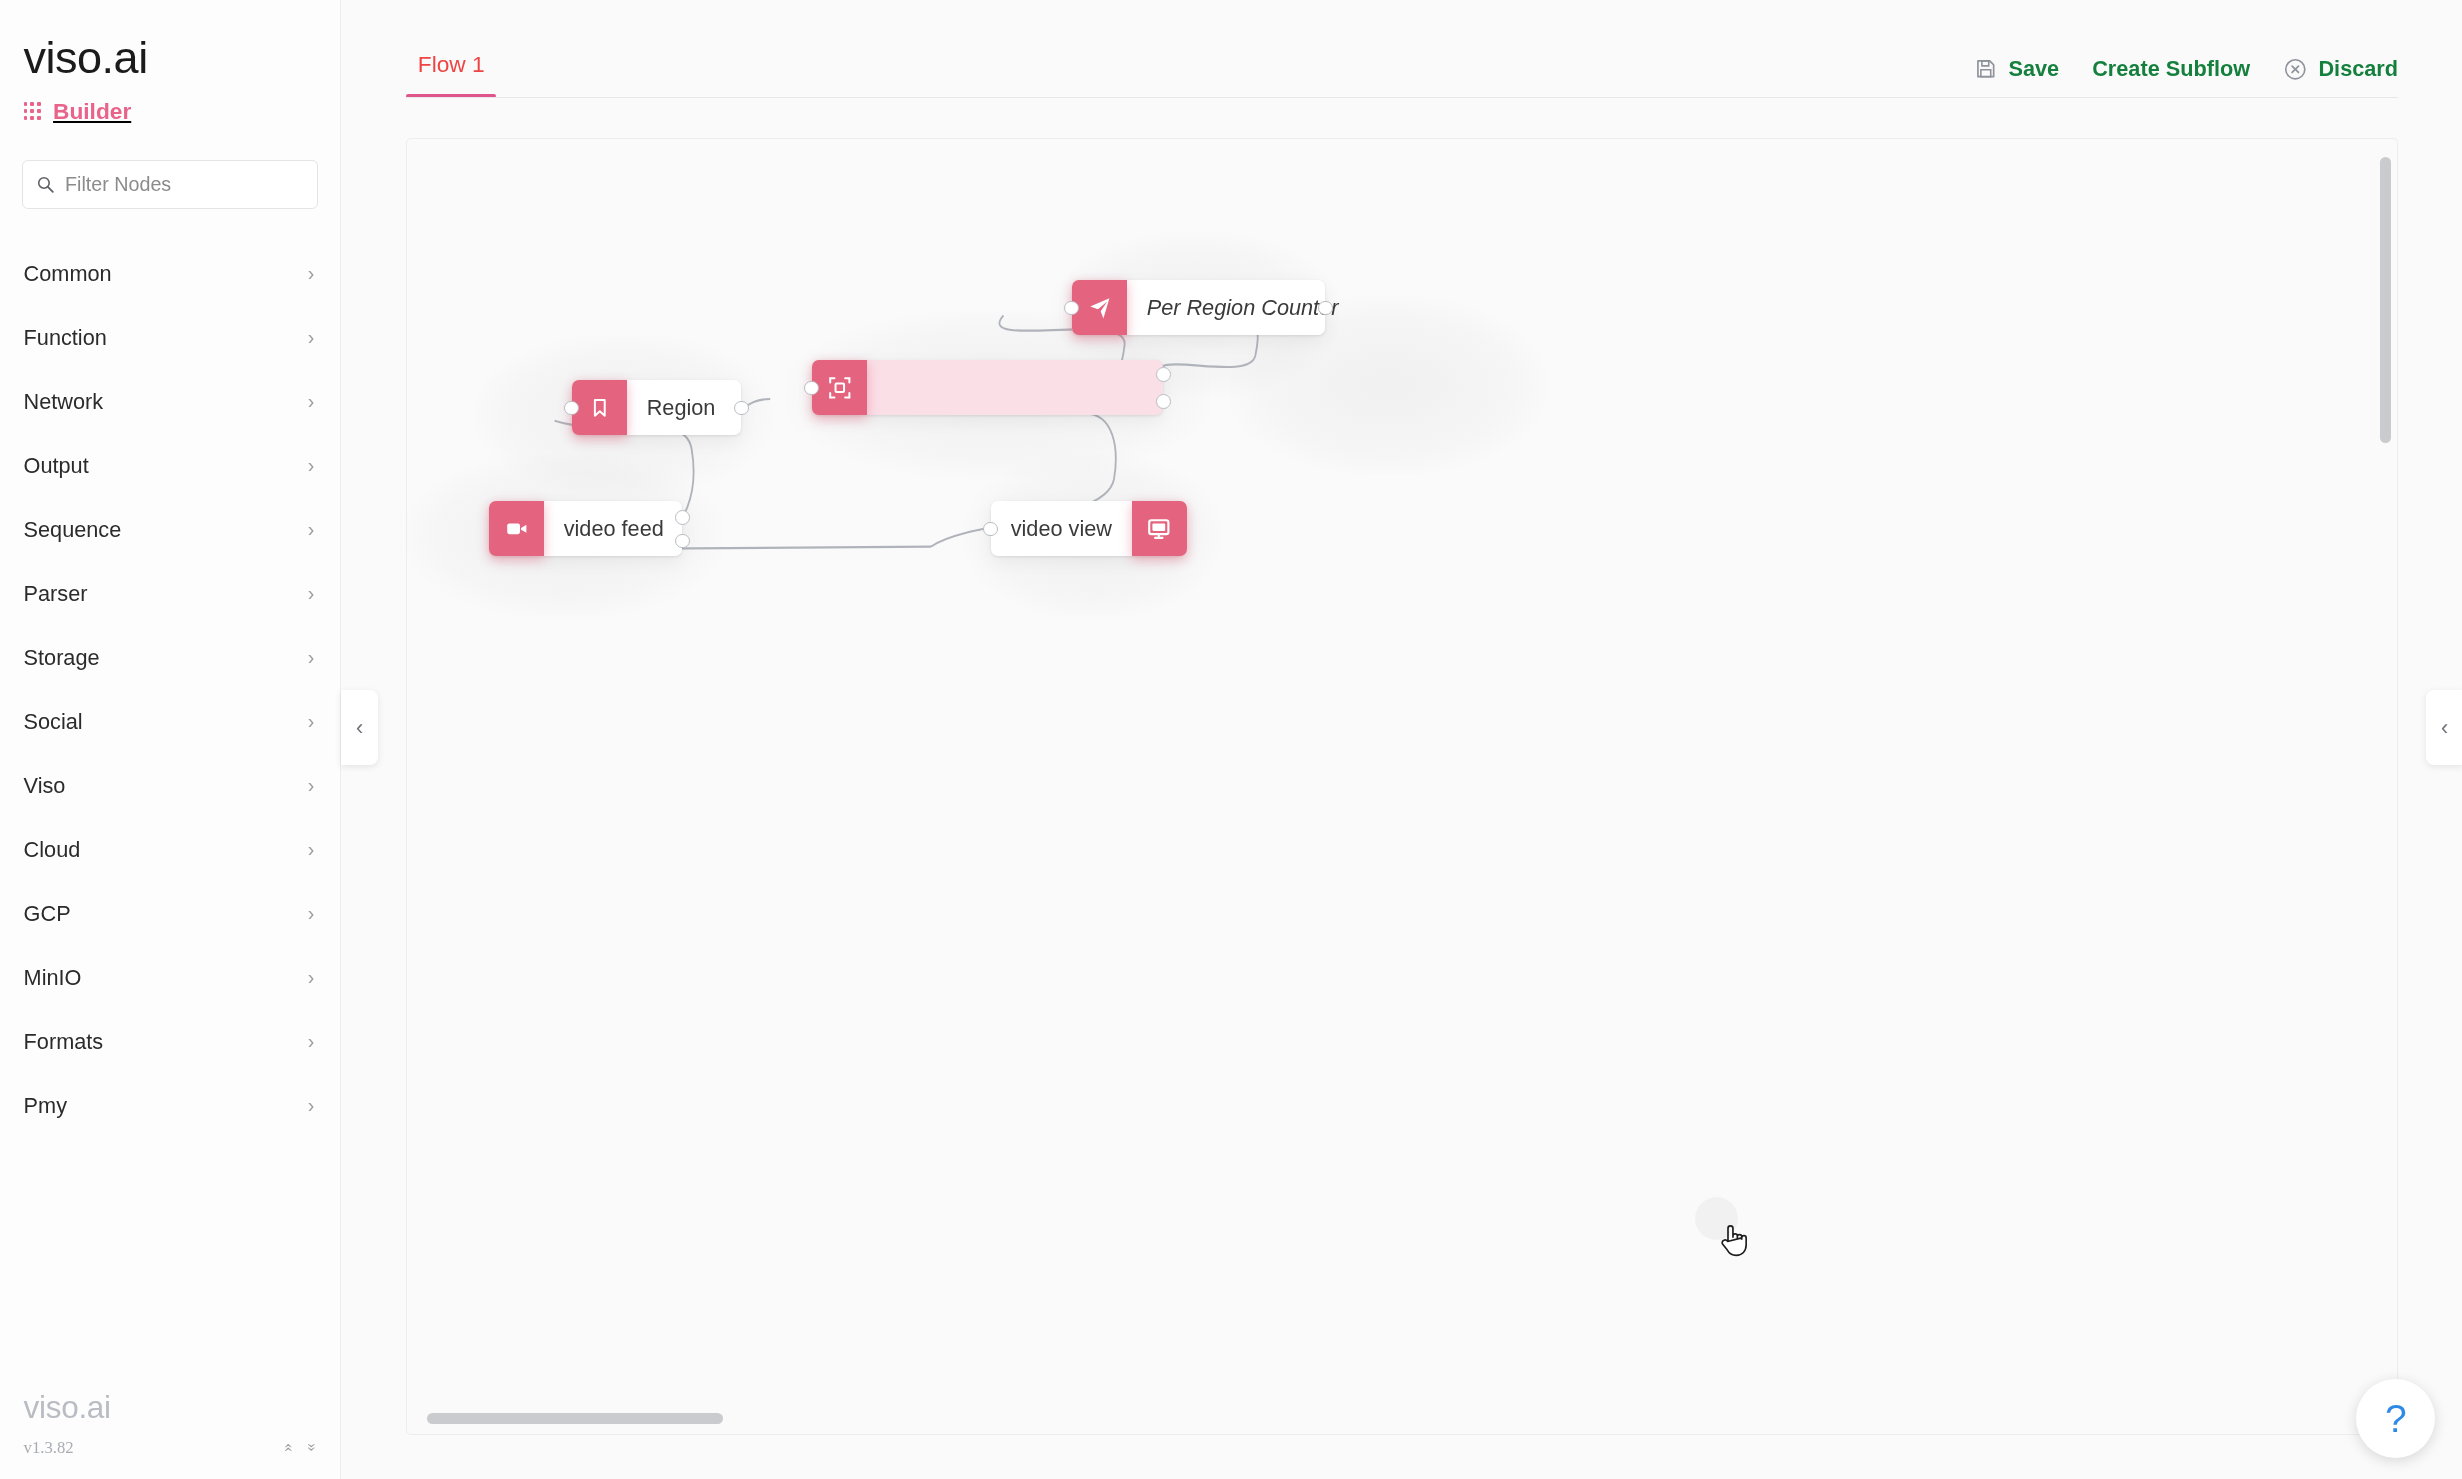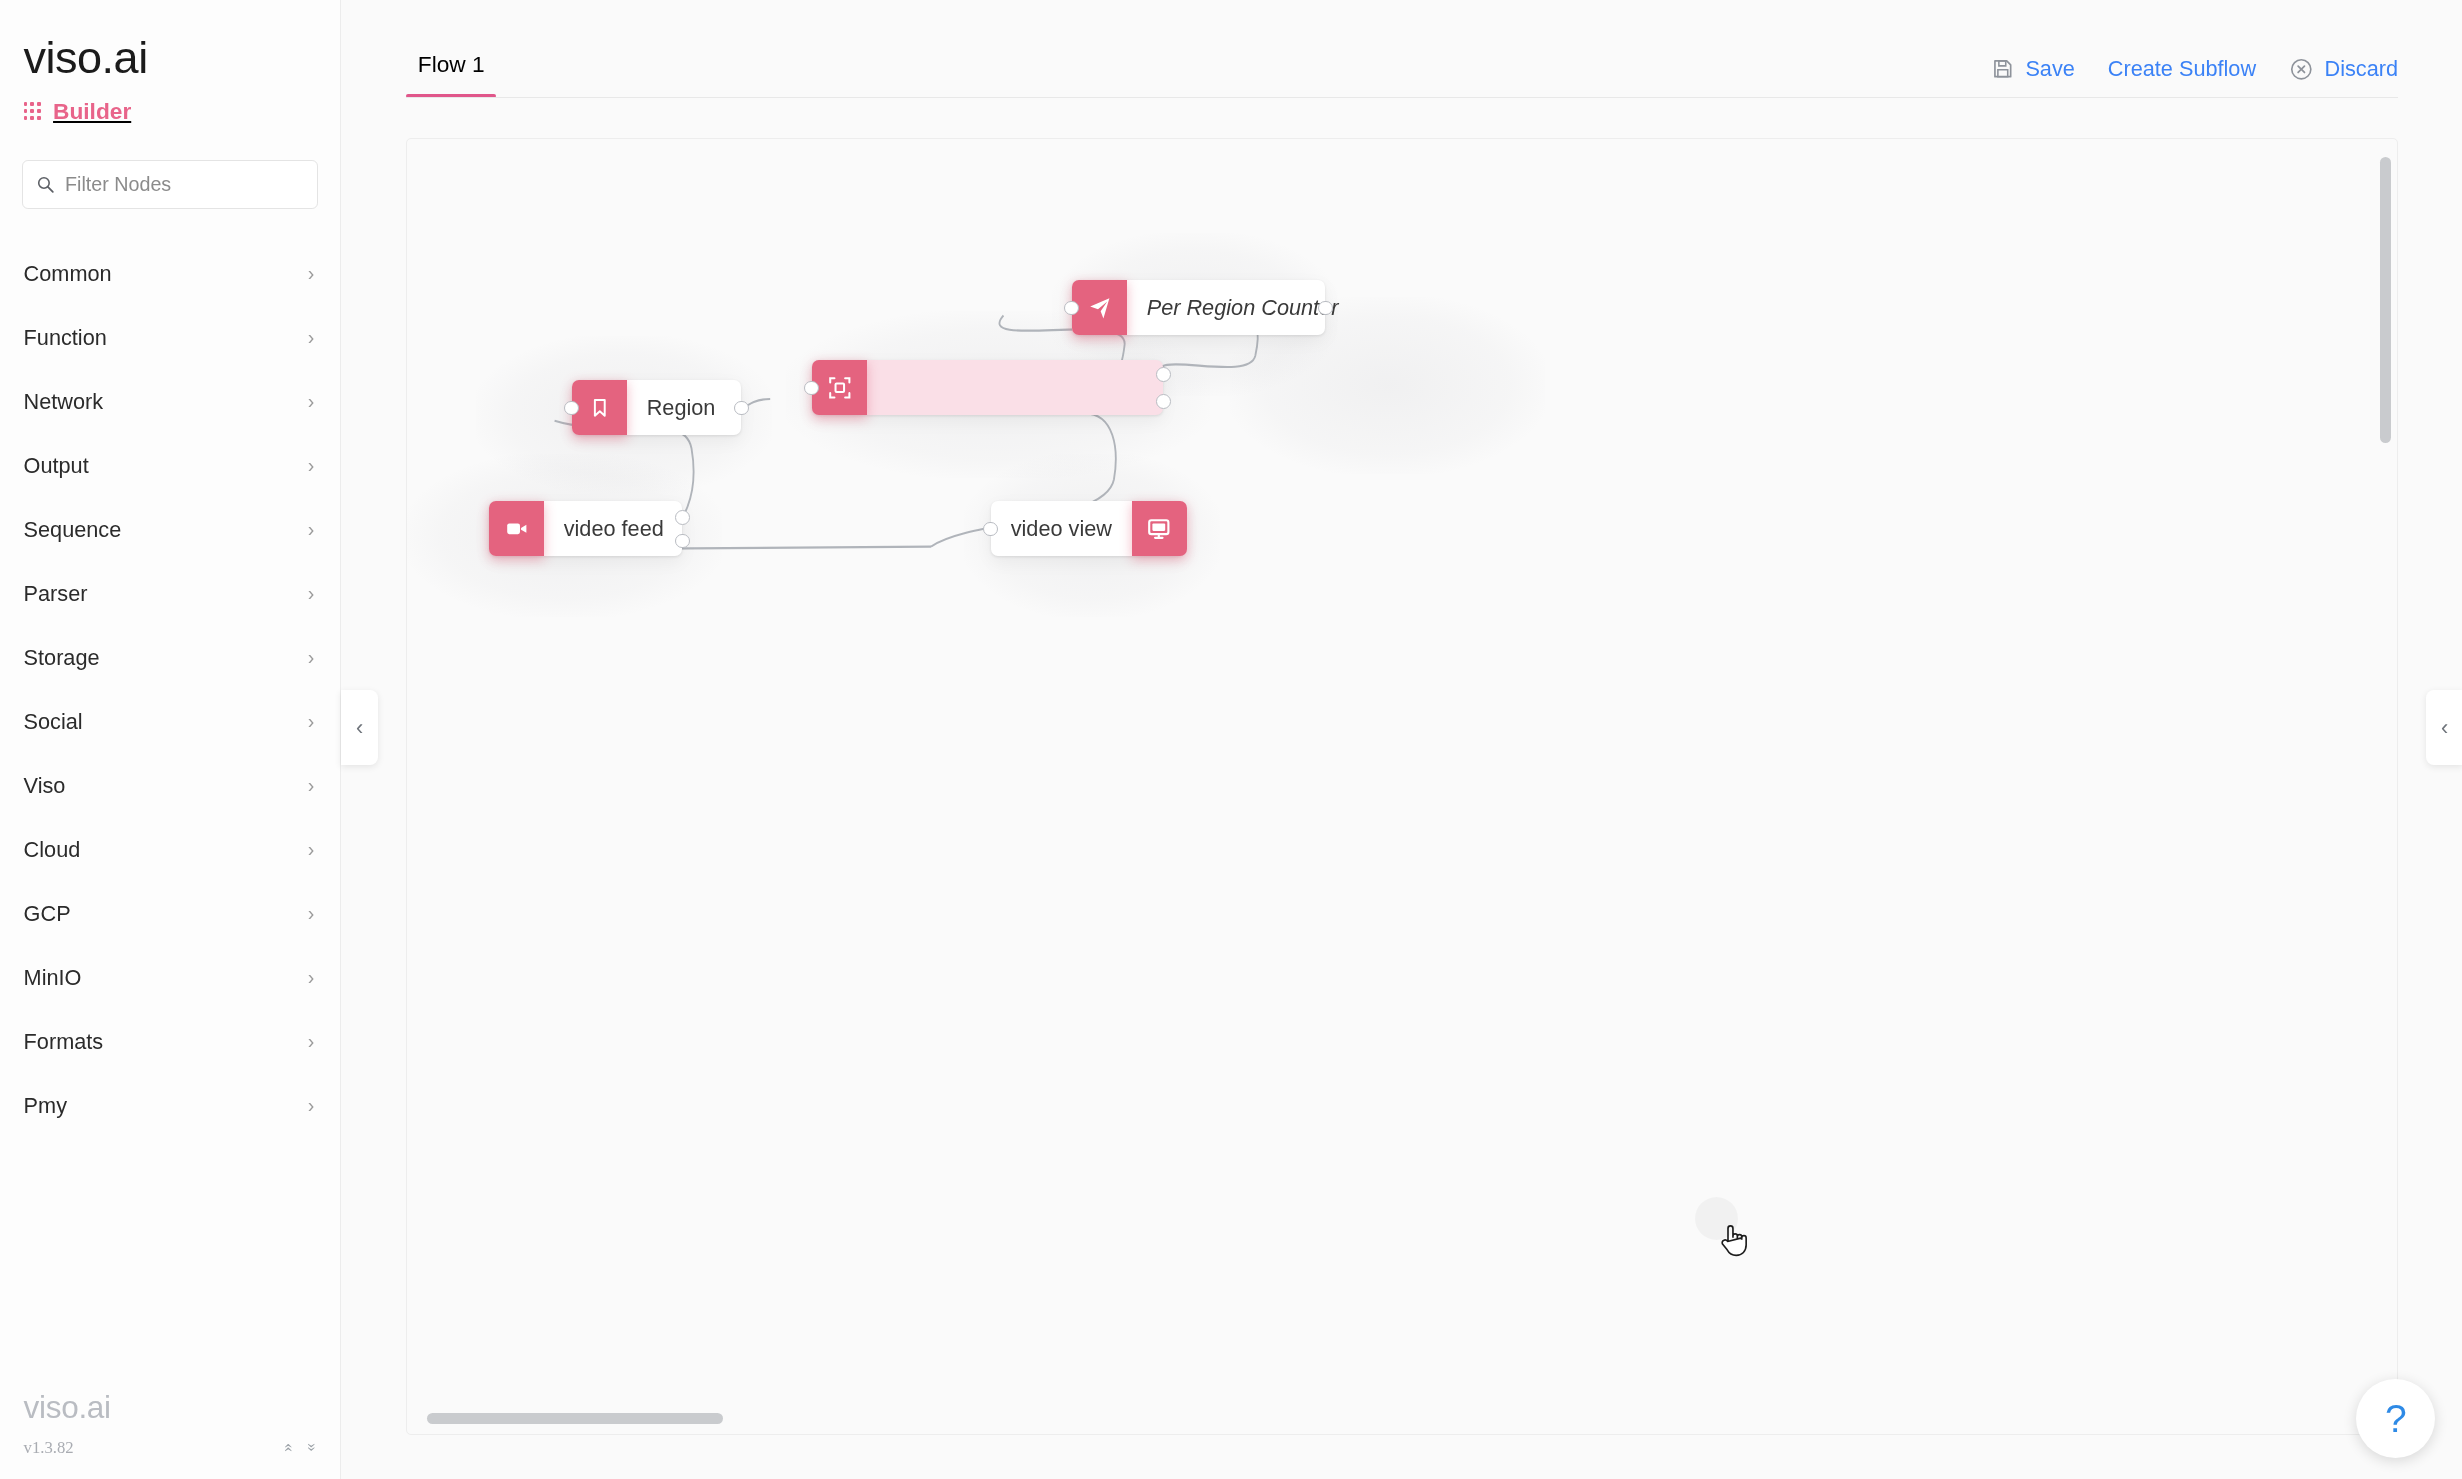--- a/index.html
+++ b/index.html
@@ -75,37 +75,37 @@
   .footer-chevs { display:flex; gap: 13.8px; color:#9aa0a6; font-size: 17.7px; }
 
   
   .main { flex: 1 1 auto; position: relative; background: #fafafa; min-width: 0; }
   .topbar {
     height: 98px; background: #fafafa;
     display: flex; align-items: flex-end; position: relative;
   }
   .tabs { display: flex; align-items: flex-end; padding-left: 65px; }
   .tab {
-    font-size: 22.7px; color: #000000; padding: 0 11.8px 19.7px 11.8px; cursor: pointer;
+    font-size: 22.7px; color: #ef4444; padding: 0 11.8px 19.7px 11.8px; cursor: pointer;
     position: relative;
   }
   .tab.active::after {
     content: ""; position: absolute; left: 0; right: 0; bottom: 0;
     height: 3.9px; background: #e0568a; border-radius: 2px;
   }
   .topbar-divider {
     position: absolute; left: 65px; right: 65px; bottom: 0; height: 1px; background: #e8e8e8;
   }
   .top-actions {
     position: absolute; right: 65px; bottom: 15.8px;
     display: flex; align-items: center; gap: 33px;
   }
   .top-action {
     display: flex; align-items: center; gap: 10.8px;
-    font-size: 21.7px; color: #3b82f6; cursor: pointer;
+    font-size: 21.7px; color: #15803d; cursor: pointer; font-weight: bold;
   }
   .top-action svg { flex: 0 0 auto; }
 
   
   .canvas-wrap {
     position: absolute;
     left: 65px; top: 138px; right: 65px; bottom: 45px;
     background: #fafafa;
     border: 1px solid #ededed;
     border-radius: 4.9px;

